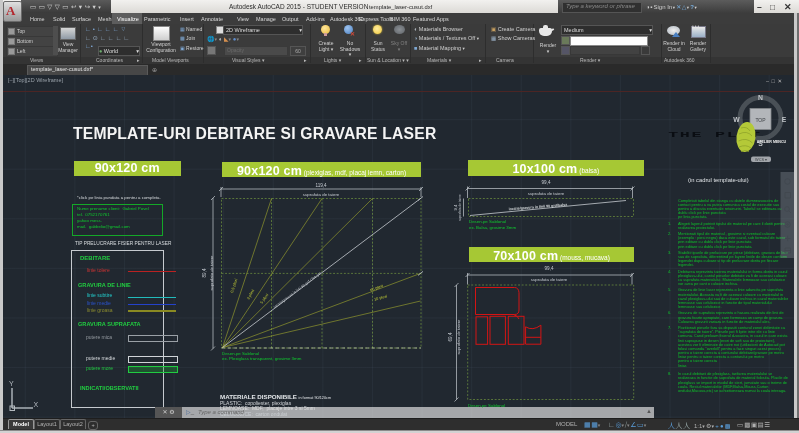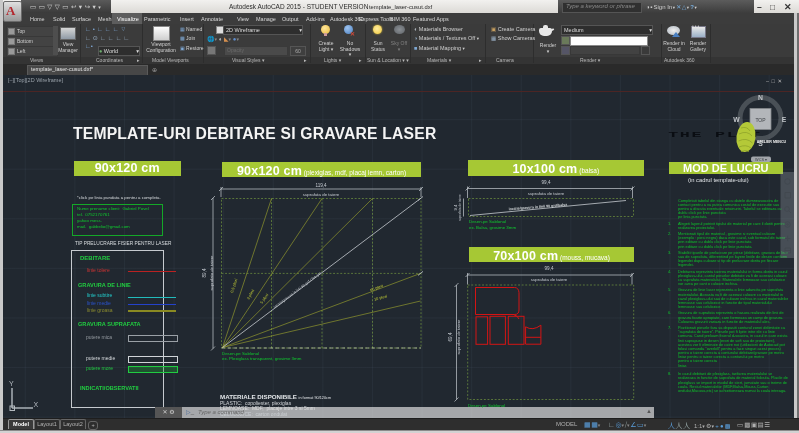--- a/index.html
+++ b/index.html
@@ -196,21 +196,20 @@
 
 <div class="tx" style="left:8px;top:77px;font-size:5.5px;color:#9aa2aa;">[–][Top][2D Wireframe]</div>
 <div class="tx" style="left:766px;top:78px;font-size:5.5px;color:#b8b8b8;letter-spacing:2.5px;">–□✕</div>
 
 <div class="tx" style="left:73px;top:125px;font-size:16px;font-weight:bold;color:#f4f4f4;letter-spacing:0.2px;transform:scaleX(0.98);transform-origin:left;">TEMPLATE-URI DEBITARE SI GRAVARE LASER</div>
 
 <div class="gbar gbig" style="left:73.5px;top:160.5px;width:107.5px;height:15px;line-height:15px;">90x120 cm</div>
 <div class="gbar" style="left:222px;top:161.5px;width:199px;height:15px;line-height:15px;"><span class="gbig">90x120 cm</span><span class="gsmall"> (plexiglas, mdf, placaj lemn, carton)</span></div>
 <div class="gbar" style="left:467.5px;top:160px;width:176.5px;height:16px;line-height:16px;"><span class="gbig">10x100 cm</span><span class="gsmall"> (balsa)</span></div>
 <div class="gbar" style="left:469px;top:246.5px;width:165px;height:15px;line-height:15px;"><span class="gbig">70x100 cm</span><span class="gsmall"> (mouss, mucava)</span></div>
-<div class="gbar" style="left:668.5px;top:161.5px;width:114.5px;height:12.5px;line-height:12.5px;font-weight:bold;font-size:11px;">MOD DE LUCRU</div>
 <div class="tx wht" style="left:688px;top:176.5px;font-size:5.8px;">(in cadrul template-ului)</div>
 
 <div class="tx t42" style="left:77px;top:195px;color:#d8dcdf;">*click pe linia pundata a pentru a completa.</div>
 <div class="abs" style="left:71.5px;top:203.5px;width:89px;height:30px;border:1px solid #14a828;"></div>
 <div class="tx t42 grn" style="left:77px;top:205.5px;">Nume prenume client:&nbsp; Gabriel Povel</div>
 <div class="tx t42 grn" style="left:77px;top:211.5px;">tel.&nbsp; 0752170761</div>
 <div class="tx t42 grn" style="left:77px;top:217.5px;">yahoo mess.</div>
 <div class="tx t42 grn" style="left:77px;top:223.5px;">mail.&nbsp; gabbelio@gmail.com</div>
 <div class="tx" style="left:75px;top:240.5px;font-size:4.8px;color:#d8dcdf;">TIP PRELUCRARE FISIER PENTRU LASER</div>
 <div class="abs" style="left:70.5px;top:250px;width:91px;height:156px;border:1px solid #c6cacf;"></div>

